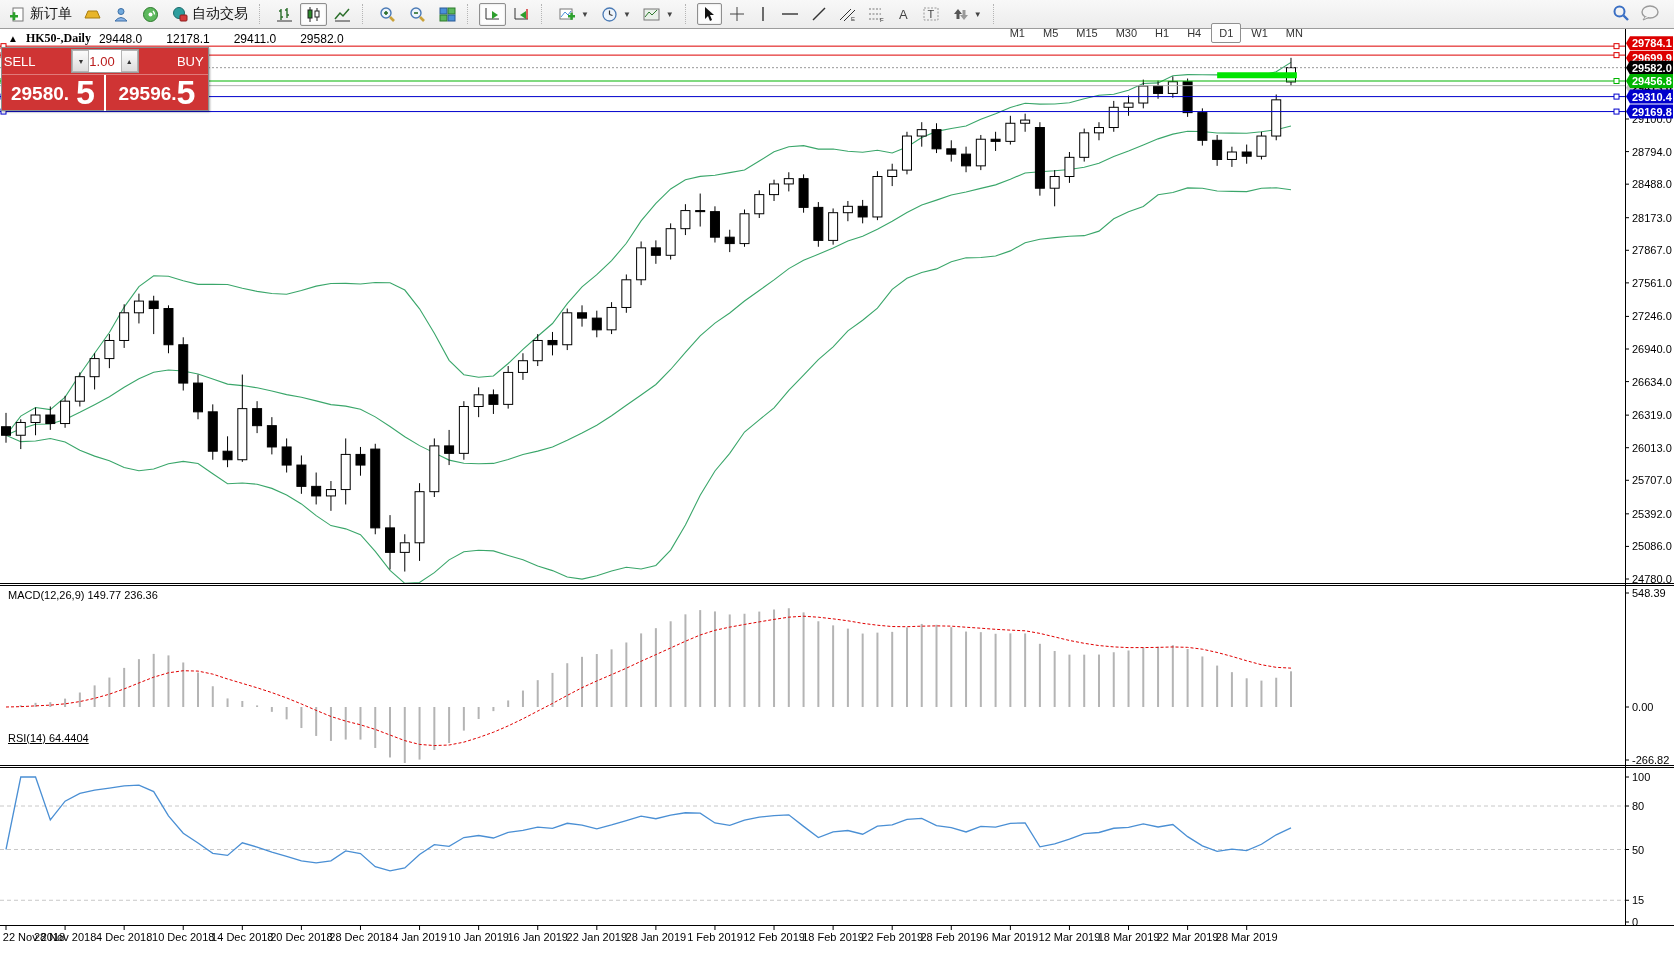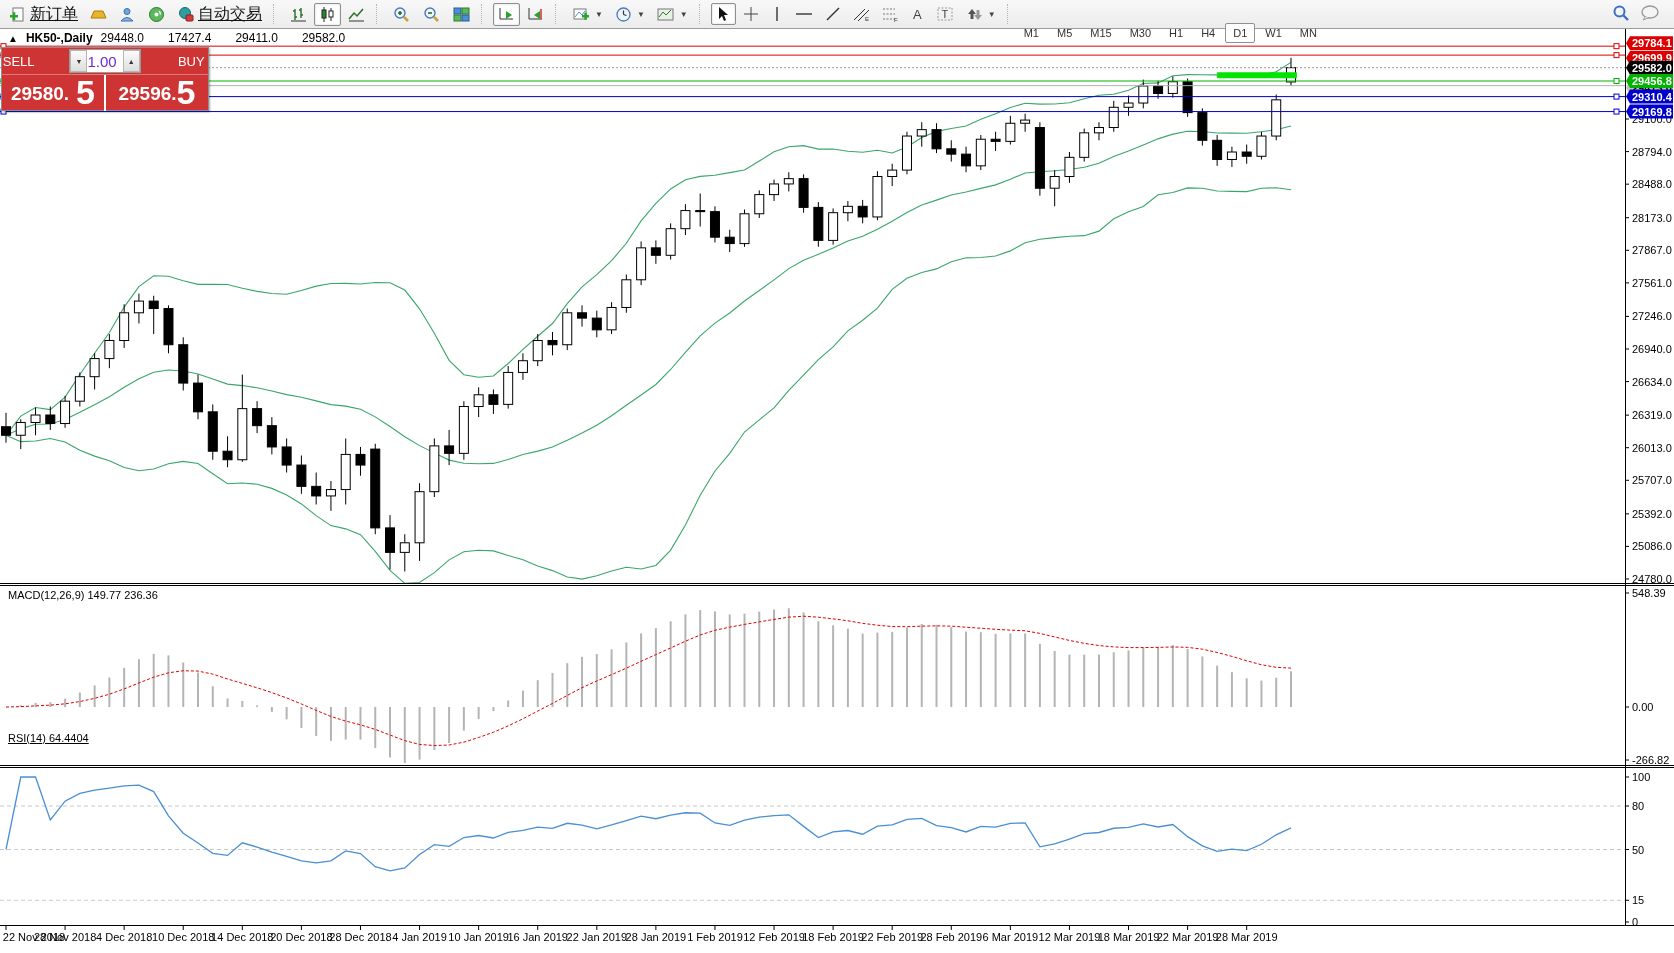--- a/index.html
+++ b/index.html
@@ -5,43 +5,43 @@
   html,body{margin:0;padding:0;background:#e9e9e9;font-family:"Liberation Sans","DejaVu Sans",sans-serif;}
   .app{position:relative;width:1674px;height:953px;background:#fff;overflow:hidden;}
   
   .toolbar{position:absolute;top:0;left:0;width:1674px;height:28px;background:linear-gradient(#f8f8f8,#ececec);
     border-bottom:1px solid #9c9c9c;display:flex;align-items:center;font-size:12px;color:#222;z-index:30;}
   .tb-group{display:flex;align-items:center;height:28px;padding:0 3px;}
   .tb-sep{width:5px;height:20px;border-left:1px dotted #b5b5b5;margin:0 2px;}
   .tb-btn{display:flex;align-items:center;gap:4px;padding:2px 4px;margin:0 1px;border:1px solid transparent;border-radius:2px;cursor:default;}
   .tb-btn.active{background:#fdfdfd;border:1px solid #8f8f8f;box-shadow:inset 0 0 2px #cfcfcf;}
   .tb-btn svg{display:block;}
-  .tb-label{font-size:16px;color:#111;text-decoration:underline;}
+  .tb-label{font-size:14px;color:#111;}
   .tb-caret{font-size:8px;color:#444;margin-left:1px;}
   .tf-group{display:flex;align-items:center;margin-top:38px;}
   .tf-btn{padding:3px 7px;margin:0 1px;font-size:11px;color:#333;border:1px solid transparent;border-radius:2px;}
   .tf-btn.active{background:#fdfdfd;border:1px solid #8f8f8f;}
   .toolbar-right{margin-left:auto;display:flex;align-items:center;gap:10px;padding-right:14px;}
   
   .chart-title{position:absolute;left:8px;top:31px;font-size:12px;color:#000;z-index:10;display:flex;gap:8px;align-items:center;}
   .chart-title .tri{font-size:10px;}
-  .chart-title b{font-weight:bold;}
+  .chart-title b{font-weight:bold;font-family:Liberation Serif, serif;}
   .ohlc{display:flex;gap:24px;}
   .annotation{position:absolute;left:884px;top:53px;font-size:27px;font-weight:bold;z-index:9;letter-spacing:1px;}
   .ind-label{position:absolute;font-size:11px;color:#000;z-index:9;left:8px;}
   .macd-label{top:589px;}
   .rsi-label{top:732px;text-decoration:underline;}
   
   .trade-panel{position:absolute;left:1px;top:47px;width:206px;height:62px;z-index:20;
     background:#cf3434;border:1px solid #8d8d8d;box-shadow:1px 1px 2px rgba(0,0,0,.35);}
   .tp-row1{display:flex;height:26px;gap:32px;}
   .tp-sell,.tp-buy{width:58px;display:flex;align-items:center;justify-content:center;color:#fff;font-size:13px;background:#cf3434;}
   .tp-vol{flex:1;display:flex;background:#fff;border:1px solid #9a9a9a;margin:1px 2px;}
   .tp-spin{width:15px;display:flex;align-items:center;justify-content:center;font-size:7px;color:#333;background:linear-gradient(#fbfbfb,#dedede);border:1px solid #b5b5b5;}
-  .tp-vol-val{flex:1;display:flex;align-items:center;justify-content:flex-end;padding-right:6px;font-size:15px;color:#6d28d9;text-align:center;}
+  .tp-vol-val{flex:1;display:flex;align-items:center;justify-content:flex-end;padding-right:6px;font-size:13px;color:#b91c1c;text-align:center;}
   .tp-row2{display:flex;height:36px;border-top:1px solid #e07a7a;}
   .tp-price{flex:1;display:flex;align-items:flex-end;justify-content:center;color:#fff;padding-bottom:2px;}
   .tp-price:first-child{border-right:2px solid #fff;gap:7px;}
   .tp-price .small{font-size:19px;font-weight:600;line-height:30px;}
   .tp-price .big{font-size:34px;font-weight:bold;line-height:34px;}
   svg text{font-family:"Liberation Sans","DejaVu Sans",sans-serif;}
 </style>
 </head>
 <body>
 
@@ -706,21 +706,21 @@
         <line x1="1246.68" y1="925" x2="1246.68" y2="930" stroke="#000"></line>
         <text x="1246.68" y="941" font-size="11" fill="#000" text-anchor="middle">28 Mar 2019</text>
       </g>
     </svg>
 
   <div class="chart-title">
     <span class="tri">▲</span>
     <b>HK50-,Daily</b>
     <span class="ohlc">
       <span>29448.0</span>
-      <span>17427.4</span>
+      <span>12178.1</span>
       <span>29411.0</span>
       <span>29582.0</span>
     </span>
   </div>
 
 
   <div class="ind-label macd-label">MACD(12,26,9) 149.77 236.36</div>
   <div class="ind-label rsi-label">RSI(14) 64.4404</div>
 
   <div class="trade-panel">

